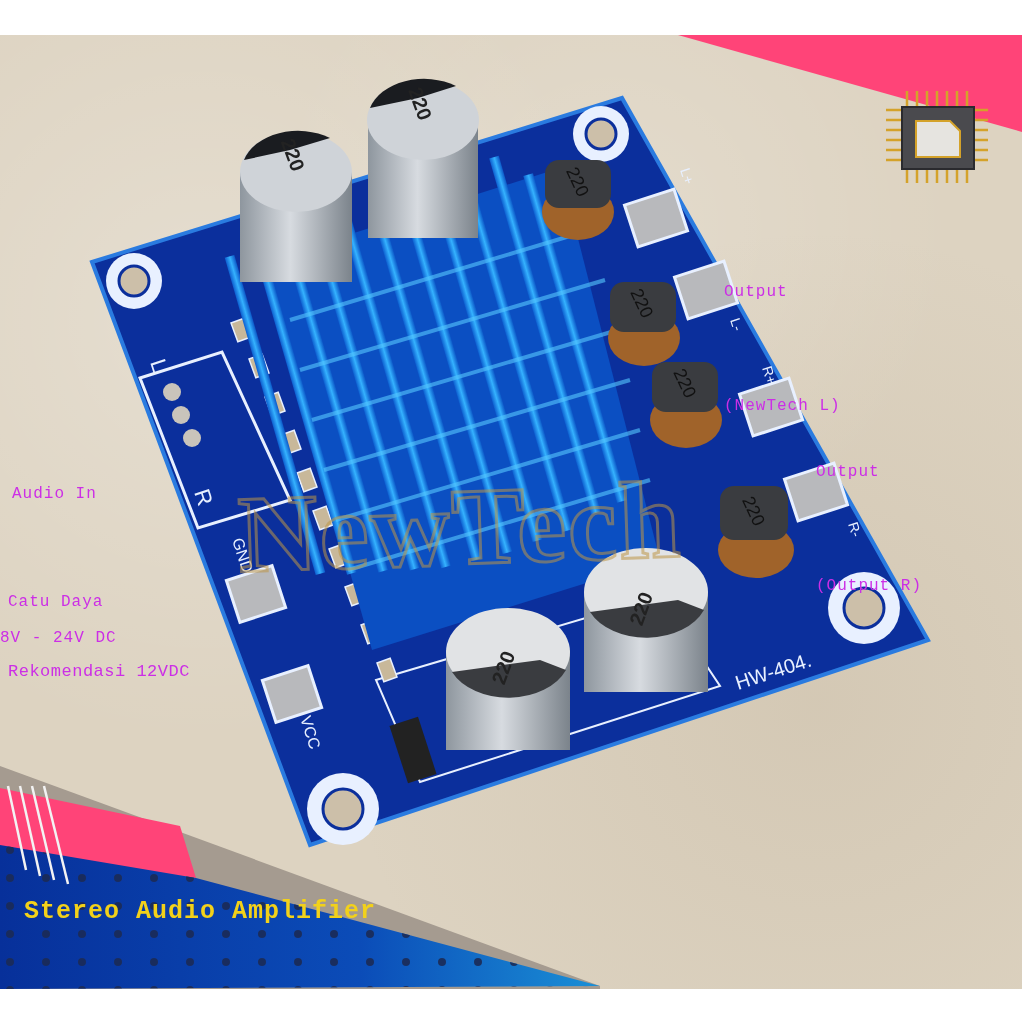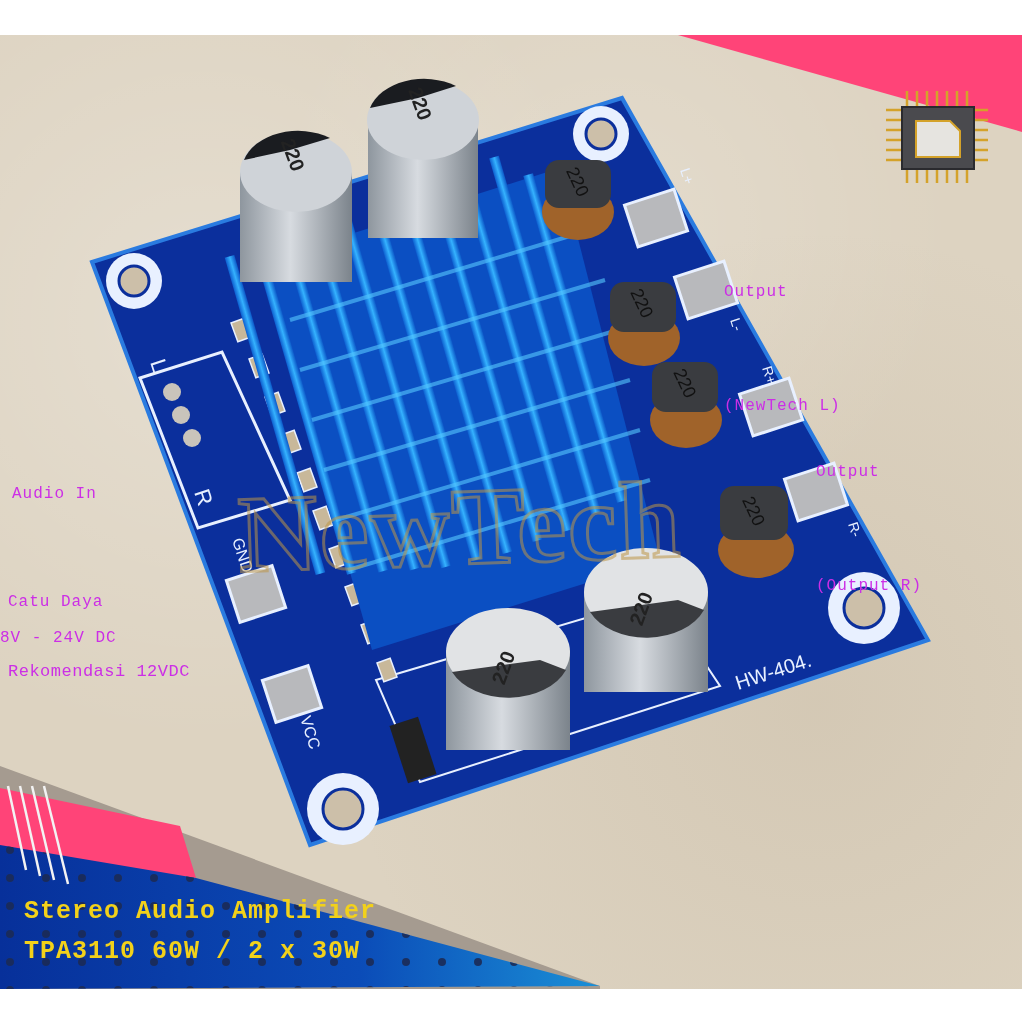--- a/index.html
+++ b/index.html
@@ -256,14 +256,13 @@
   <div class="label" style="left:12px; top:364px;">
     <div>Audio In</div>
   </div>
   <div>
     <div class="label" style="left:8px; top:548px;">Catu Daya</div>
     <div class="label" style="left:0; top:584px;">8V - 24V DC</div>
     <div class="label small" style="left:8px; top:610px;margin-top:16px;">Rekomendasi 12VDC</div>
   </div>
 
   <div class="banner-title" style="top:862px;">Stereo Audio Amplifier</div>
-  <div class="banner-title" style="top:902px;">TPA3110 60W / 2 x 30W</div>
 </div>
 
 </body></html>

